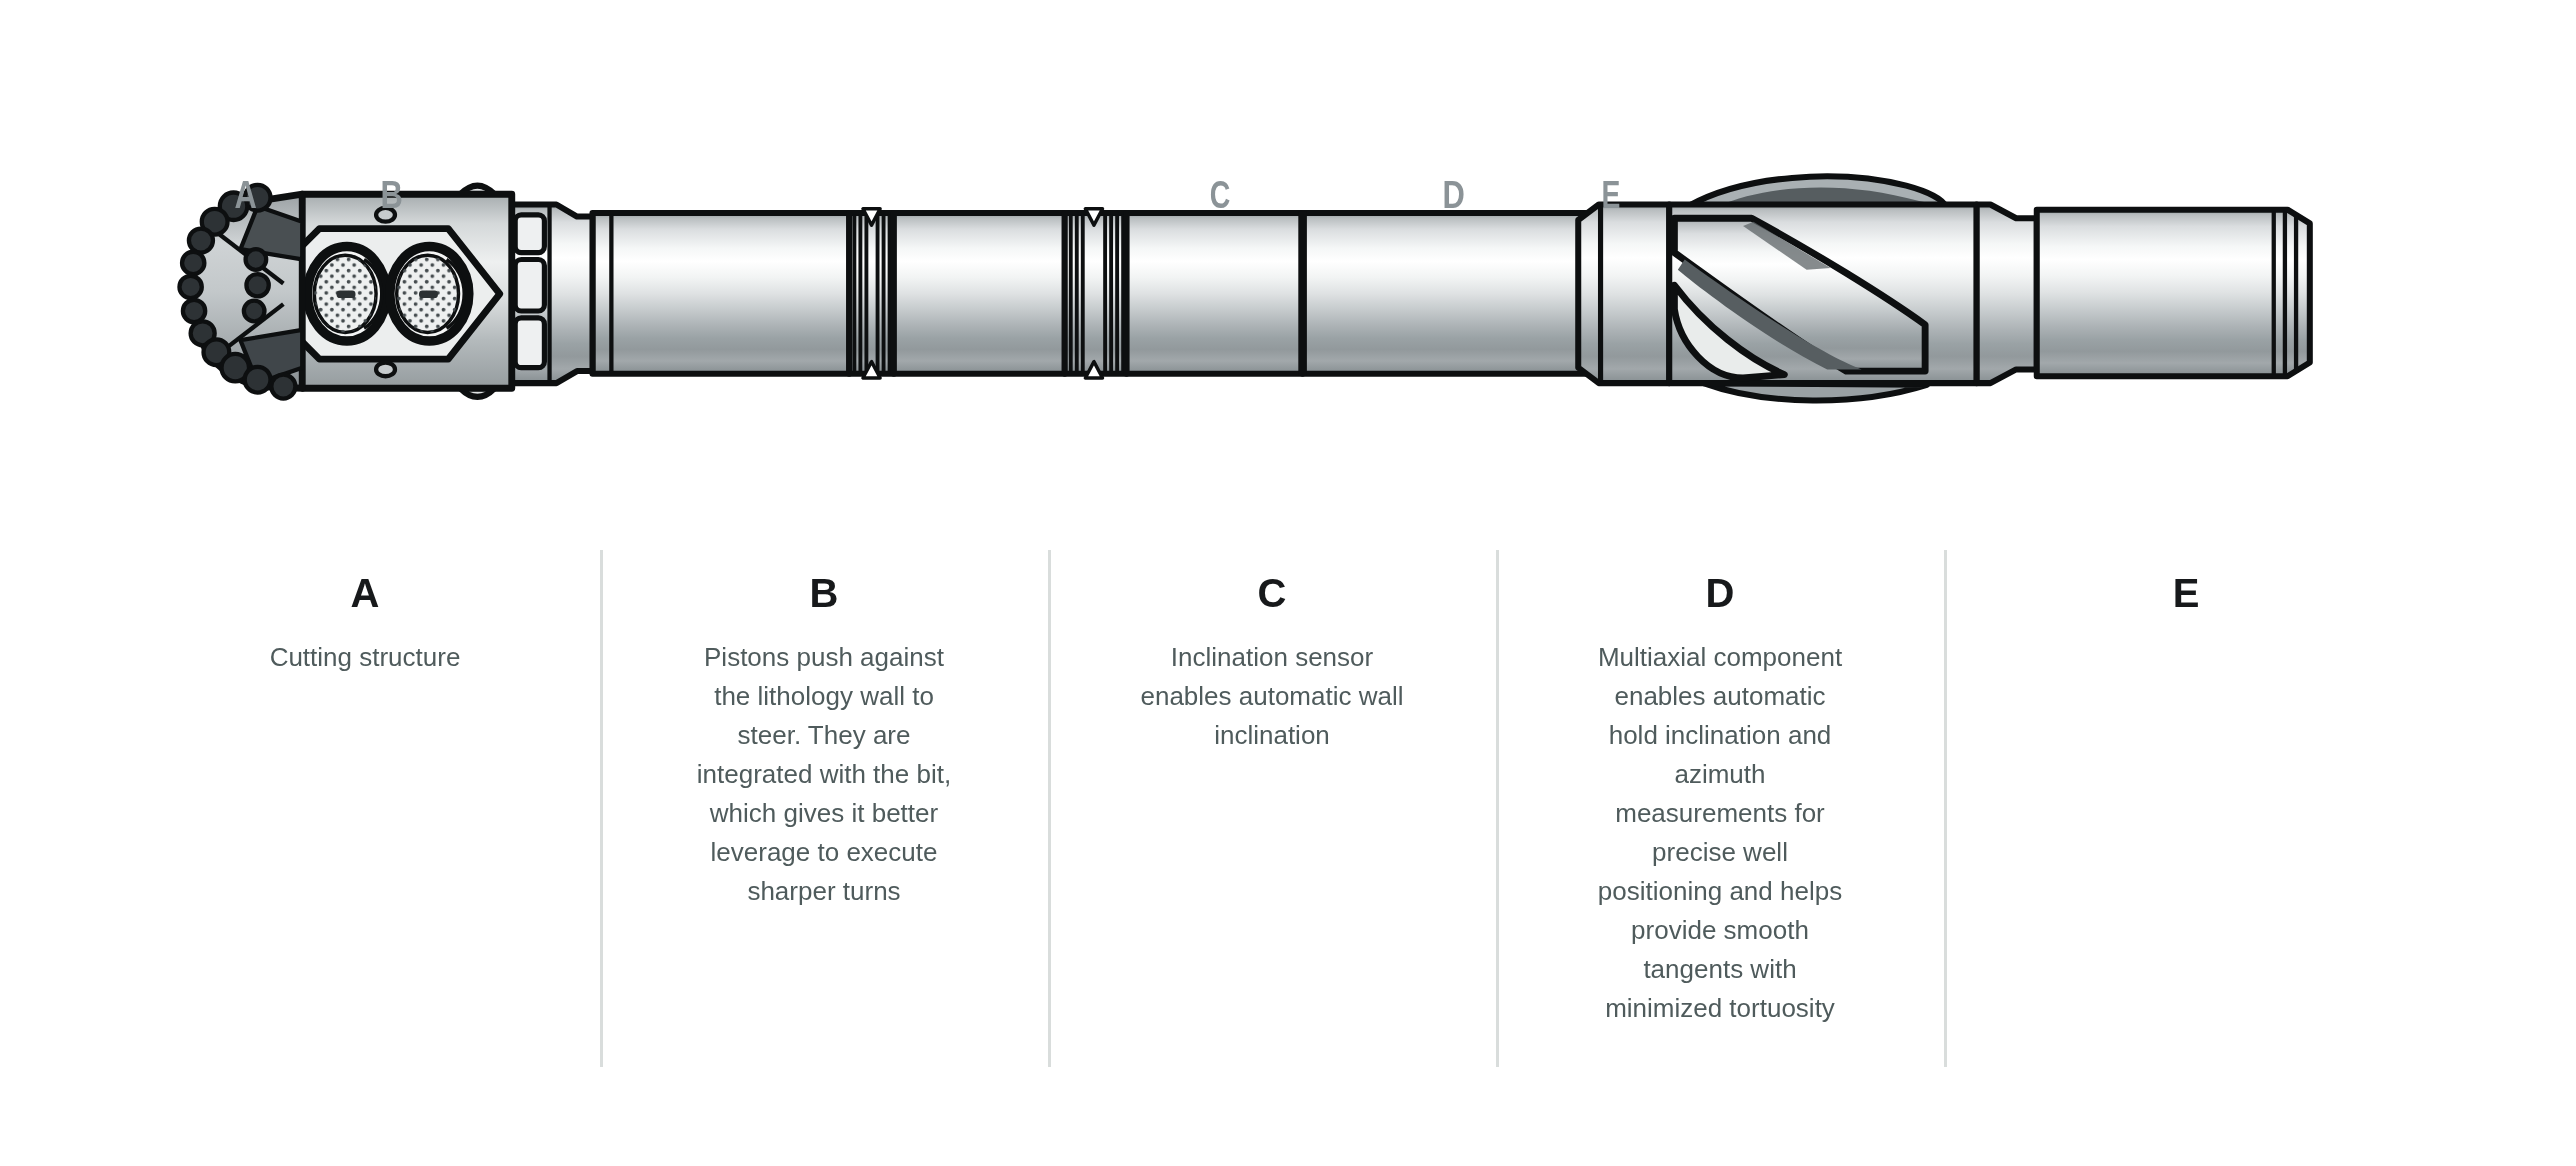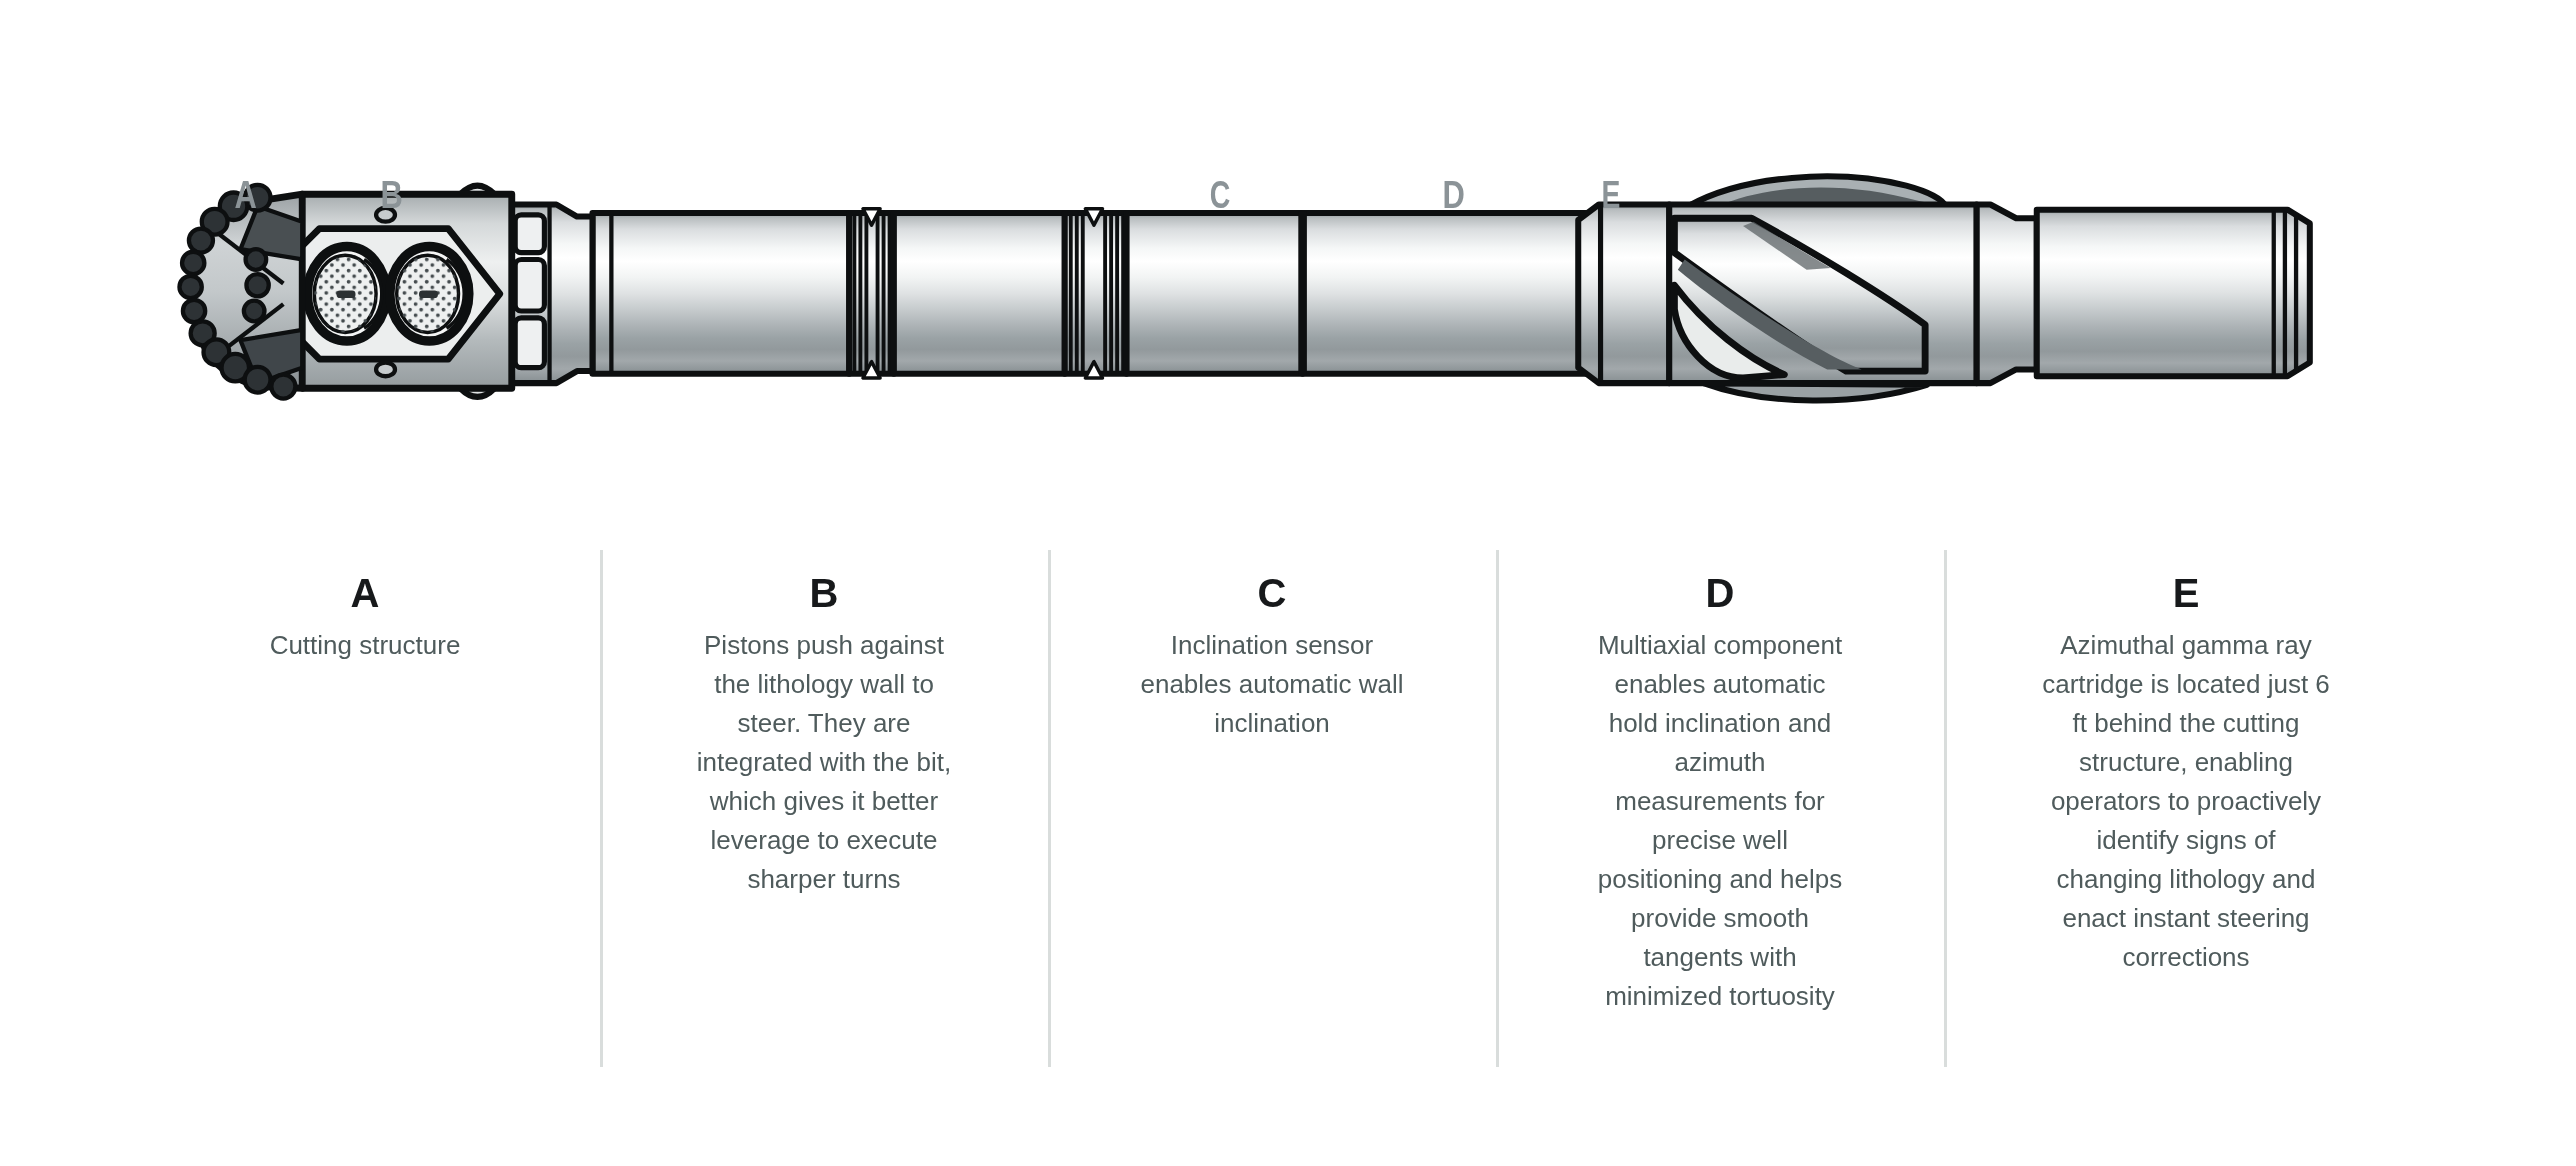--- a/index.html
+++ b/index.html
@@ -5,21 +5,21 @@
   html,body{margin:0;padding:0;background:#ffffff;}
   .page{position:relative;width:2576px;height:1167px;background:#ffffff;overflow:hidden;
         font-family:"Liberation Sans",sans-serif;}
   .tool-svg{position:absolute;left:0;top:0;}
   .part-label{font-family:"Liberation Sans",sans-serif;font-weight:700;font-size:46px;}
   .legend{position:absolute;left:0;top:0;width:2576px;height:1167px;}
   .divider{position:absolute;top:550px;height:517px;width:2.6px;background:#d9dddc;}
   .col{position:absolute;top:571px;text-align:center;}
   .col-letter{font-weight:700;font-size:40px;line-height:1.1;color:#17191b;
               font-family:"Liberation Sans",sans-serif;}
-  .col-desc{margin-top:11px;font-size:26px;line-height:39px;color:#4f5b5c;
+  .col-desc{margin-top:23px;font-size:26px;line-height:39px;color:#4f5b5c;
             font-family:"Liberation Sans",sans-serif;}
 </style>
 </head>
 <body>
 
 <div class="page">
 
   <svg class="tool-svg" width="2576" height="464" viewBox="0 0 3000 540">
     <defs>
       <linearGradient id="metal" x1="0" y1="0" x2="0" y2="1">
@@ -215,17 +215,16 @@
       <div class="col-desc">Inclination sensor enables automatic wall inclination</div>
     </div>
 
     <div class="col" style="left:1587px;width:266px;">
       <div class="col-letter">D</div>
       <div class="col-desc">Multiaxial component enables automatic hold inclination and azimuth measurements for precise well positioning and helps provide smooth tangents with minimized tortuosity</div>
     </div>
 
     <div class="col" style="left:2042px;width:288px;">
       <div class="col-letter">E</div>
-      <div class="col-desc">Azimuthal gamma ray cartridge is located just 6 ft behind the cutting structure, enabling operators to proactively identify signs of changing lithology and enact instant steering corrections</div>
     </div>
   </div>
 </div>
 
 
 </body></html>

